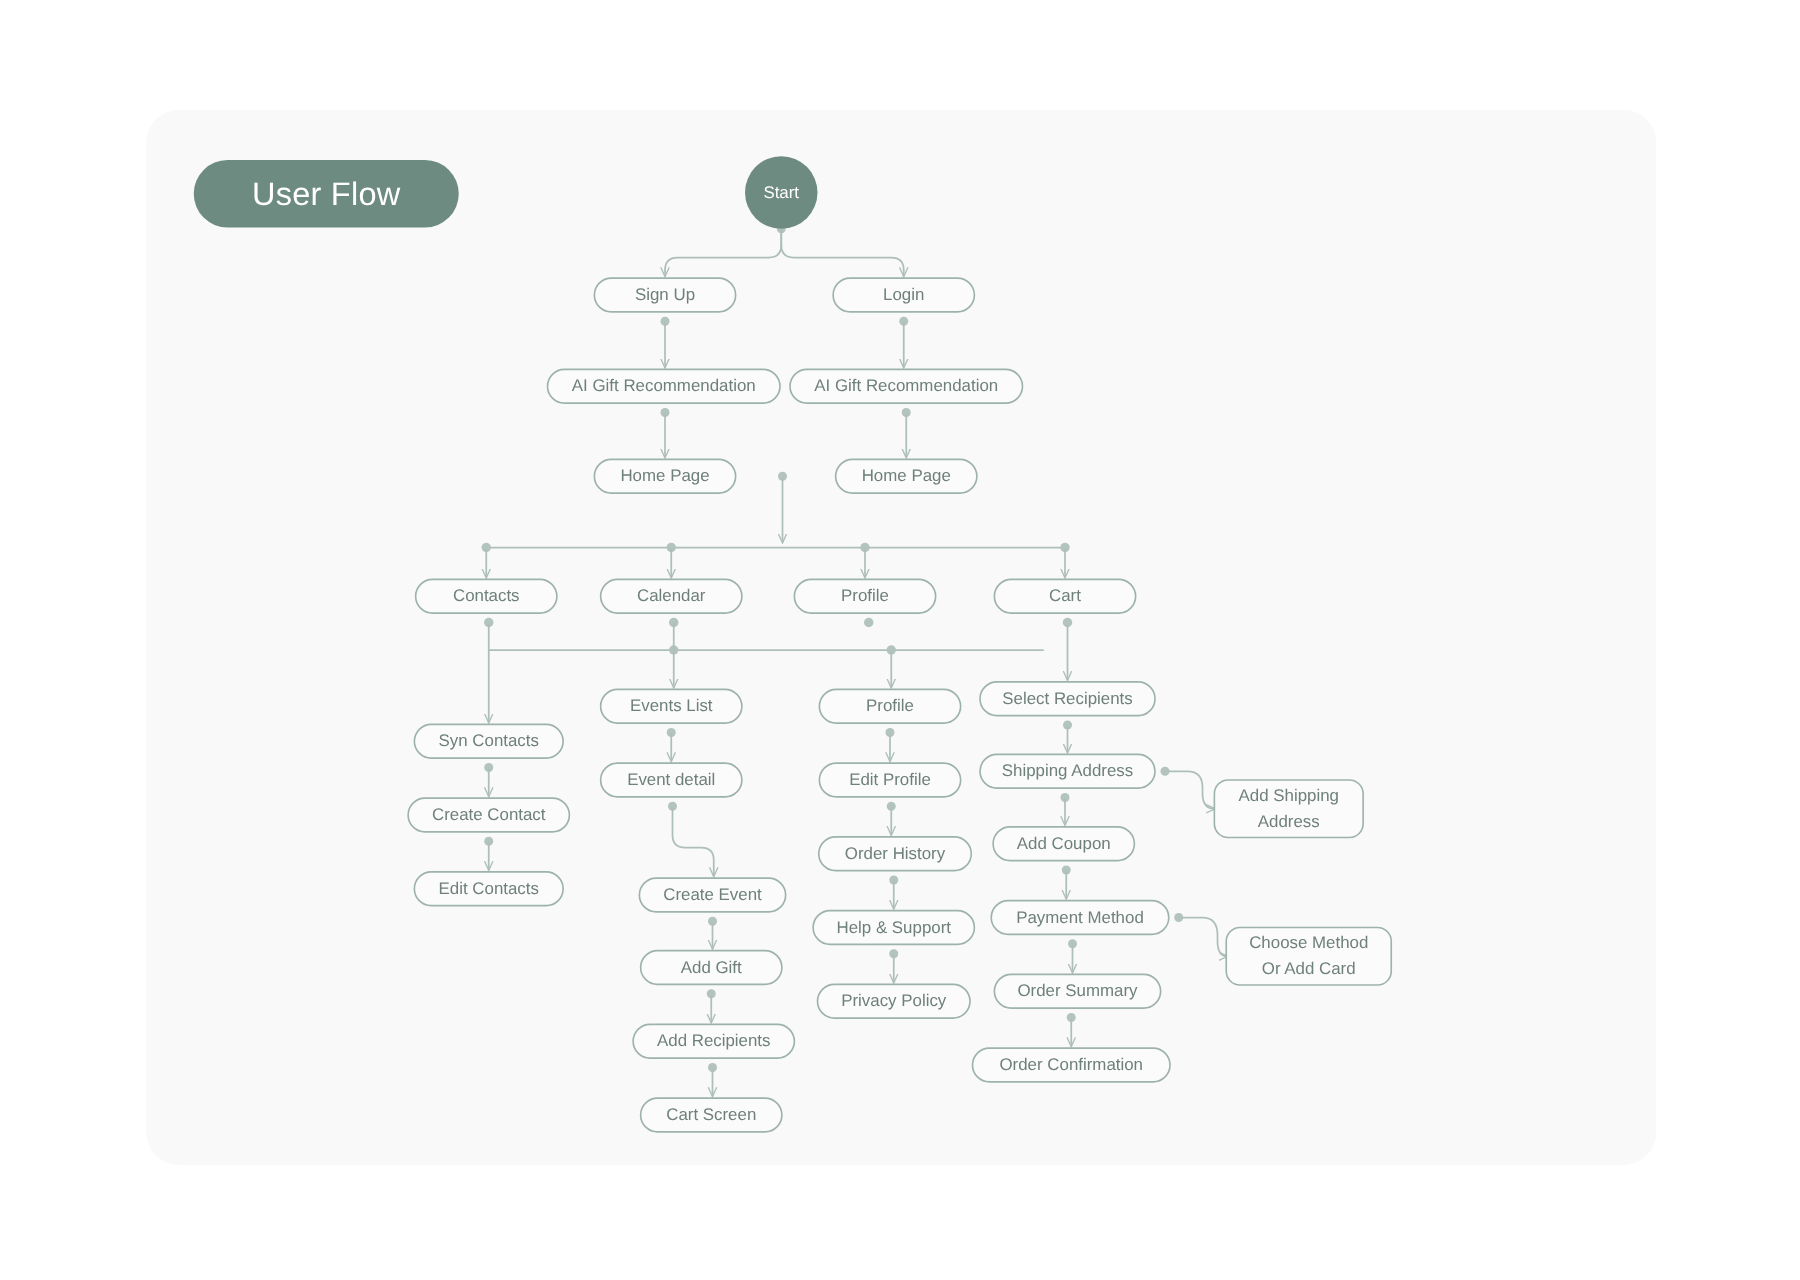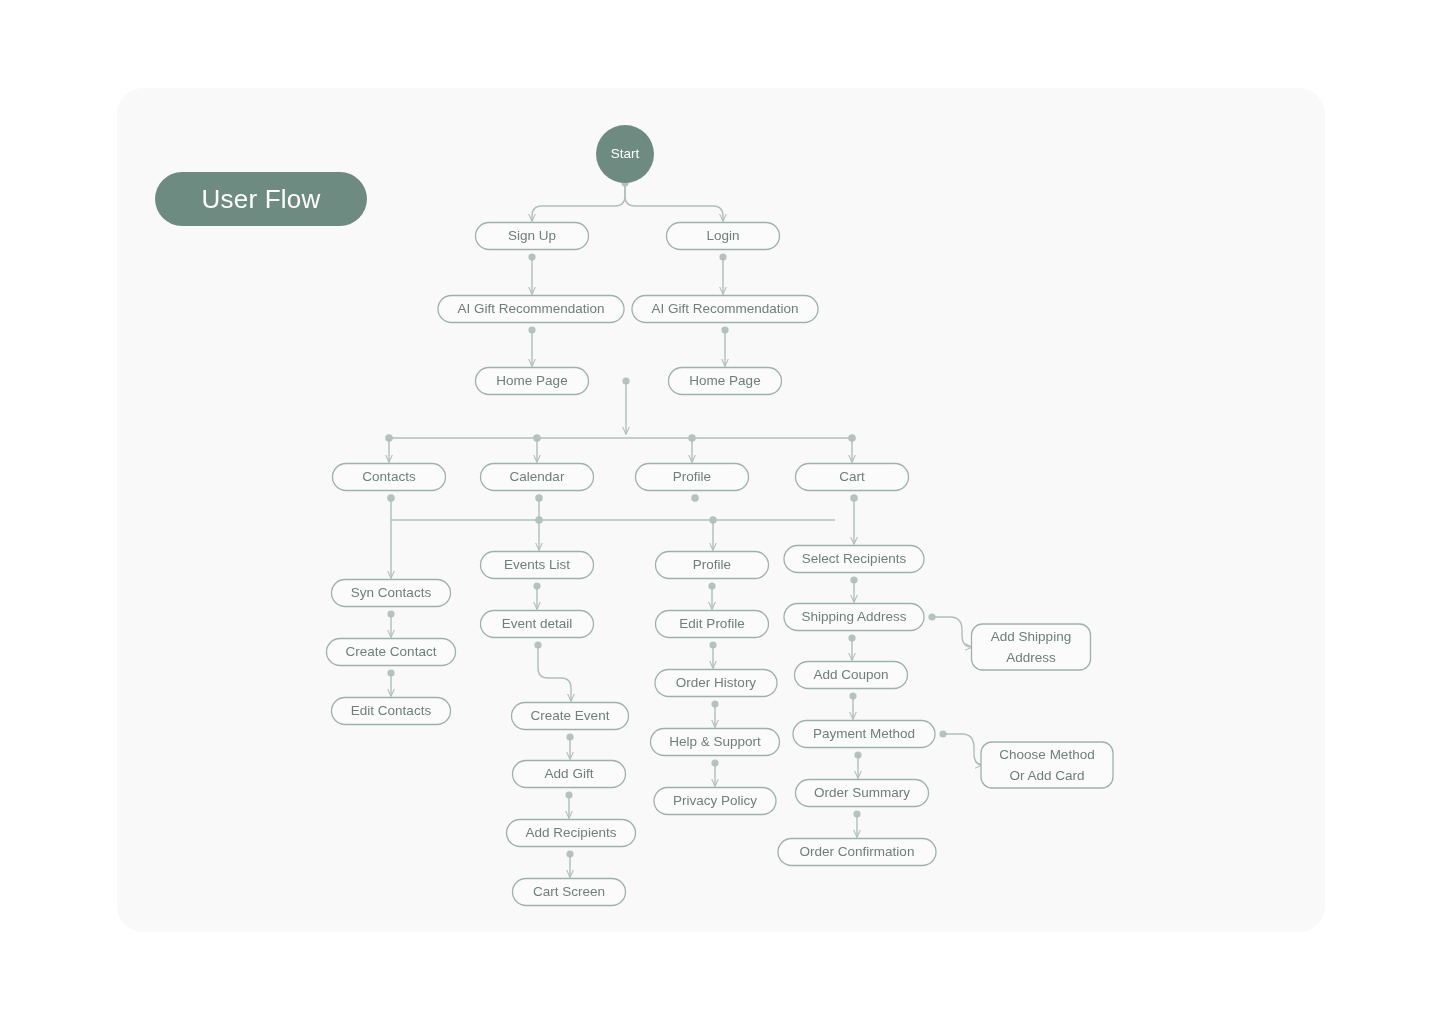--- a/index.html
+++ b/index.html
@@ -30,21 +30,20 @@
     position: absolute;
     left: 155px;
     top: 128px;
     width: 212px;
     height: 54px;
     border-radius: 27px;
     background: #6e8b81;
     display: flex;
     align-items: center;
     justify-content: center;
-    margin-top: 44px;
   }
   #title-pill span {
     color: #ffffff;
     font-size: 26px;
     letter-spacing: 0.2px;
     font-family: "Liberation Sans", sans-serif;
   }
   #flow-svg {
     position: absolute;
     left: 0;

